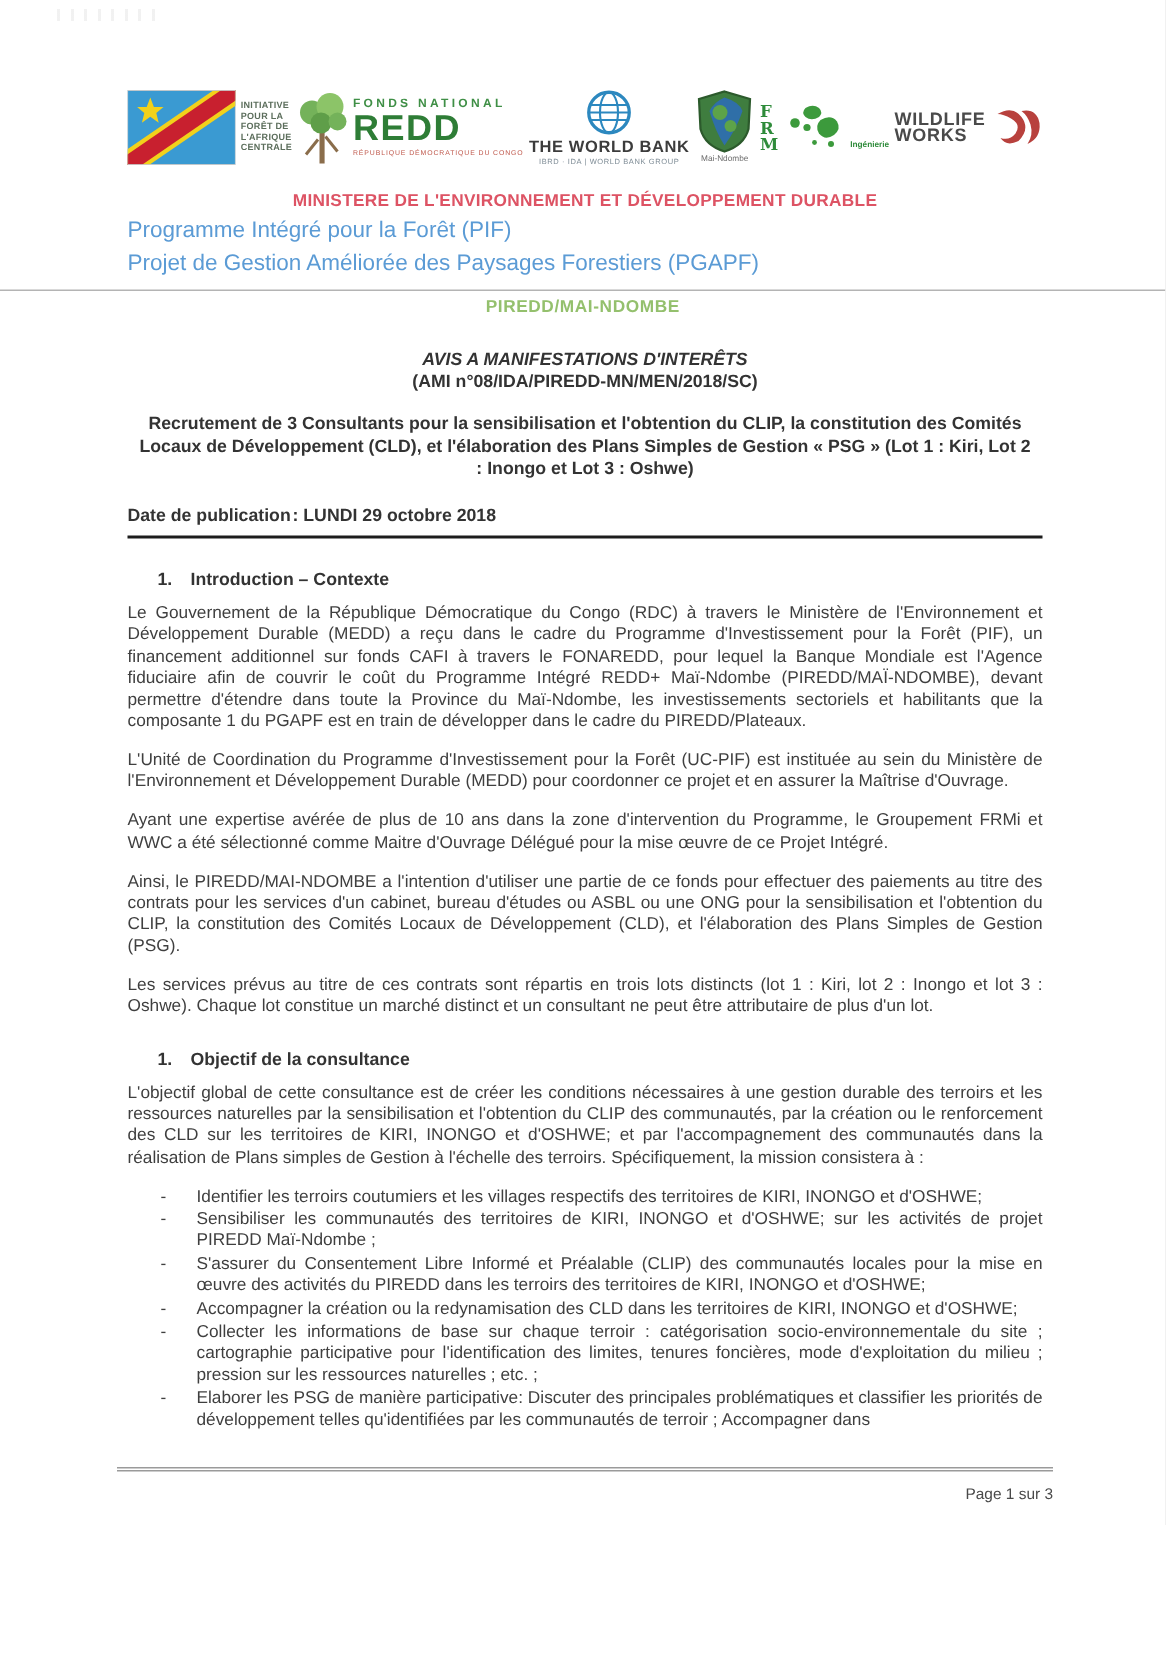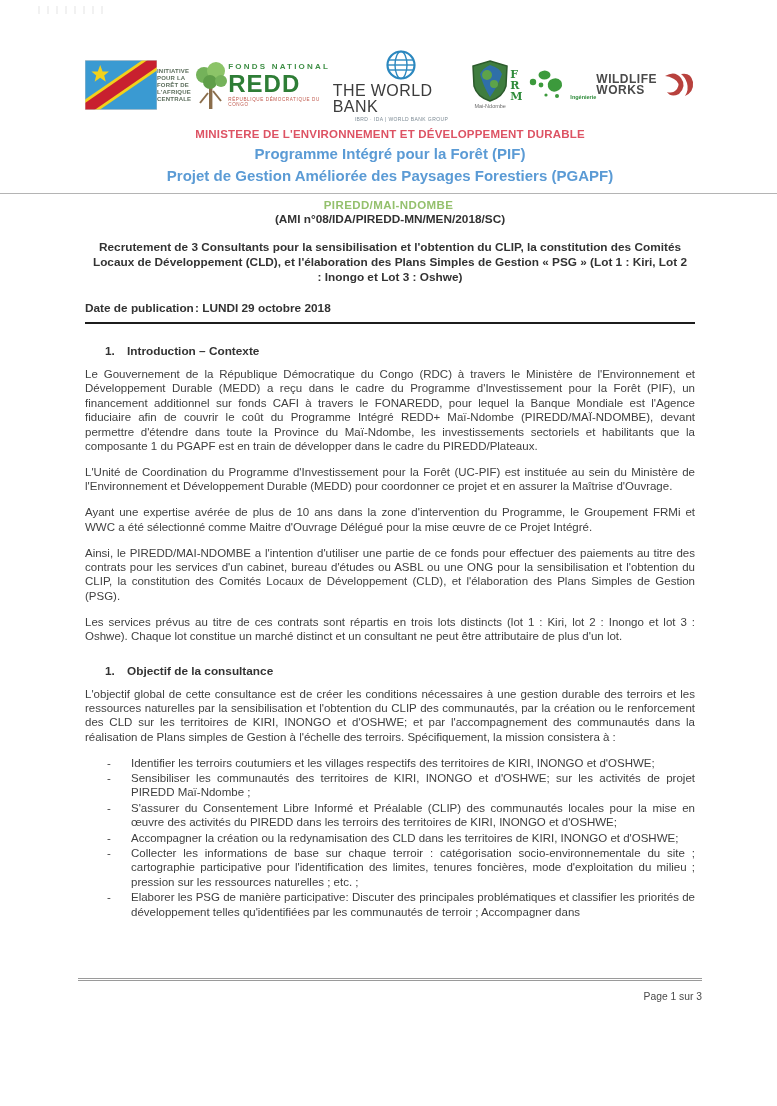--- a/index.html
+++ b/index.html
@@ -17,33 +17,33 @@
   }
   .logo{display:flex;align-items:center;}
   .flag-svg{width:72px;height:50px;display:block;}
   .cafi{gap:3px;}
   .cafi-text{font-size:6px;line-height:7px;font-weight:bold;color:#5c6e5c;letter-spacing:.2px;}
   .redd{flex-direction:column;align-items:flex-start;line-height:1;}
   .redd-top{font-size:8px;letter-spacing:2.2px;color:#3f8f46;font-weight:bold;}
   .redd-main{font-size:24px;font-weight:bold;color:#2e7d36;letter-spacing:1px;margin-top:1px;}
   .redd-sub{font-size:4.6px;color:#c05a4e;letter-spacing:.6px;margin-top:2px;}
   .wb{flex-direction:column;align-items:center;line-height:1;}
-  .wb-name{font-size:16px;font-weight:normal;color:#3c3c3c;letter-spacing:.4px;margin-top:2px;}
+  .wb-name{font-size:11px;font-weight:bold;color:#3c3c3c;letter-spacing:.4px;margin-top:2px;}
   .wb-sub{font-size:5px;color:#7c8a94;margin-top:2px;letter-spacing:.4px;}
   .mnd{flex-direction:column;align-items:center;line-height:1;}
   .mnd-caption{font-size:5.5px;color:#6d6d6d;margin-top:2px;}
   .frm{gap:4px;}
   .frm-letters{display:flex;flex-direction:column;font-weight:bold;color:#2e8b3a;font-size:11px;line-height:11px;font-family:"DejaVu Serif",serif;}
   .frm-caption{font-size:5.5px;color:#2e8b3a;font-weight:bold;align-self:flex-end;margin-bottom:2px;}
   .ww{gap:4px;}
   .ww-text{display:flex;flex-direction:column;font-size:12px;line-height:11px;font-weight:bold;color:#4a4a4a;letter-spacing:.5px;}
 
   
   .ministry{margin-top:12px;text-align:center;font-size:11.5px;font-weight:bold;color:#dd5364;letter-spacing:.2px;}
-  .program,.project{text-align:center;font-size:15px;font-weight:bold;color:#5b9bd5;margin-top:5px;}
+  .program,.project{font-size:15px;font-weight:normal;color:#5b9bd5;margin-top:5px;}
   .thin-rule{border:none;border-top:1px solid #b4b4b4;margin:9px 0 0 0;}
   .entity{margin-top:5px;text-align:center;font-size:11.5px;font-weight:bold;color:#94c06d;letter-spacing:.4px;}
 
   
   .notice-title{margin-top:21px;text-align:center;font-size:11.8px;font-weight:bold;font-style:italic;color:#333;}
   .notice-ref{text-align:center;font-size:11.8px;font-weight:bold;color:#333;margin-top:1px;}
   .notice-subject{margin:14px auto 16px auto;width:600px;text-align:center;font-size:11.8px;font-weight:bold;color:#333;line-height:15px;}
   .date-row{margin-top:13px;font-size:11.8px;font-weight:bold;color:#333;display:flex;}
   .date-label{width:110px;}
   .thick-rule{border:none;border-top:2.5px solid #1c1c1c;margin:7px 0 0 0;}
@@ -168,20 +168,21 @@
 
   <div class="content">
     <div class="ministry">MINISTERE DE L'ENVIRONNEMENT ET DÉVELOPPEMENT DURABLE</div>
     <div class="program">Programme Intégré pour la Forêt (PIF)</div>
     <div class="project">Projet de Gestion Améliorée des Paysages Forestiers (PGAPF)</div>
   </div>
   <hr class="thin-rule">
   <div class="entity">PIREDD/MAI-NDOMBE</div>
 
   <div class="content">
+    <div class="notice-title">AVIS A MANIFESTATIONS D'INTERÊTS</div>
     <div class="notice-ref">(AMI n°08/IDA/PIREDD-MN/MEN/2018/SC)</div>
     <div class="notice-subject">Recrutement de 3 Consultants pour la sensibilisation et l'obtention du CLIP, la constitution des Comités Locaux de Développement (CLD), et l'élaboration des Plans Simples de Gestion « PSG » (Lot 1 : Kiri, Lot 2 : Inongo et Lot 3 : Oshwe)</div>
     <div class="date-row">
       <span class="date-label">Date de publication</span>
       <span>: LUNDI 29 octobre 2018</span>
     </div>
     <hr class="thick-rule">
 
     <div class="sec-heading">
       <span class="sec-num">1.</span>

